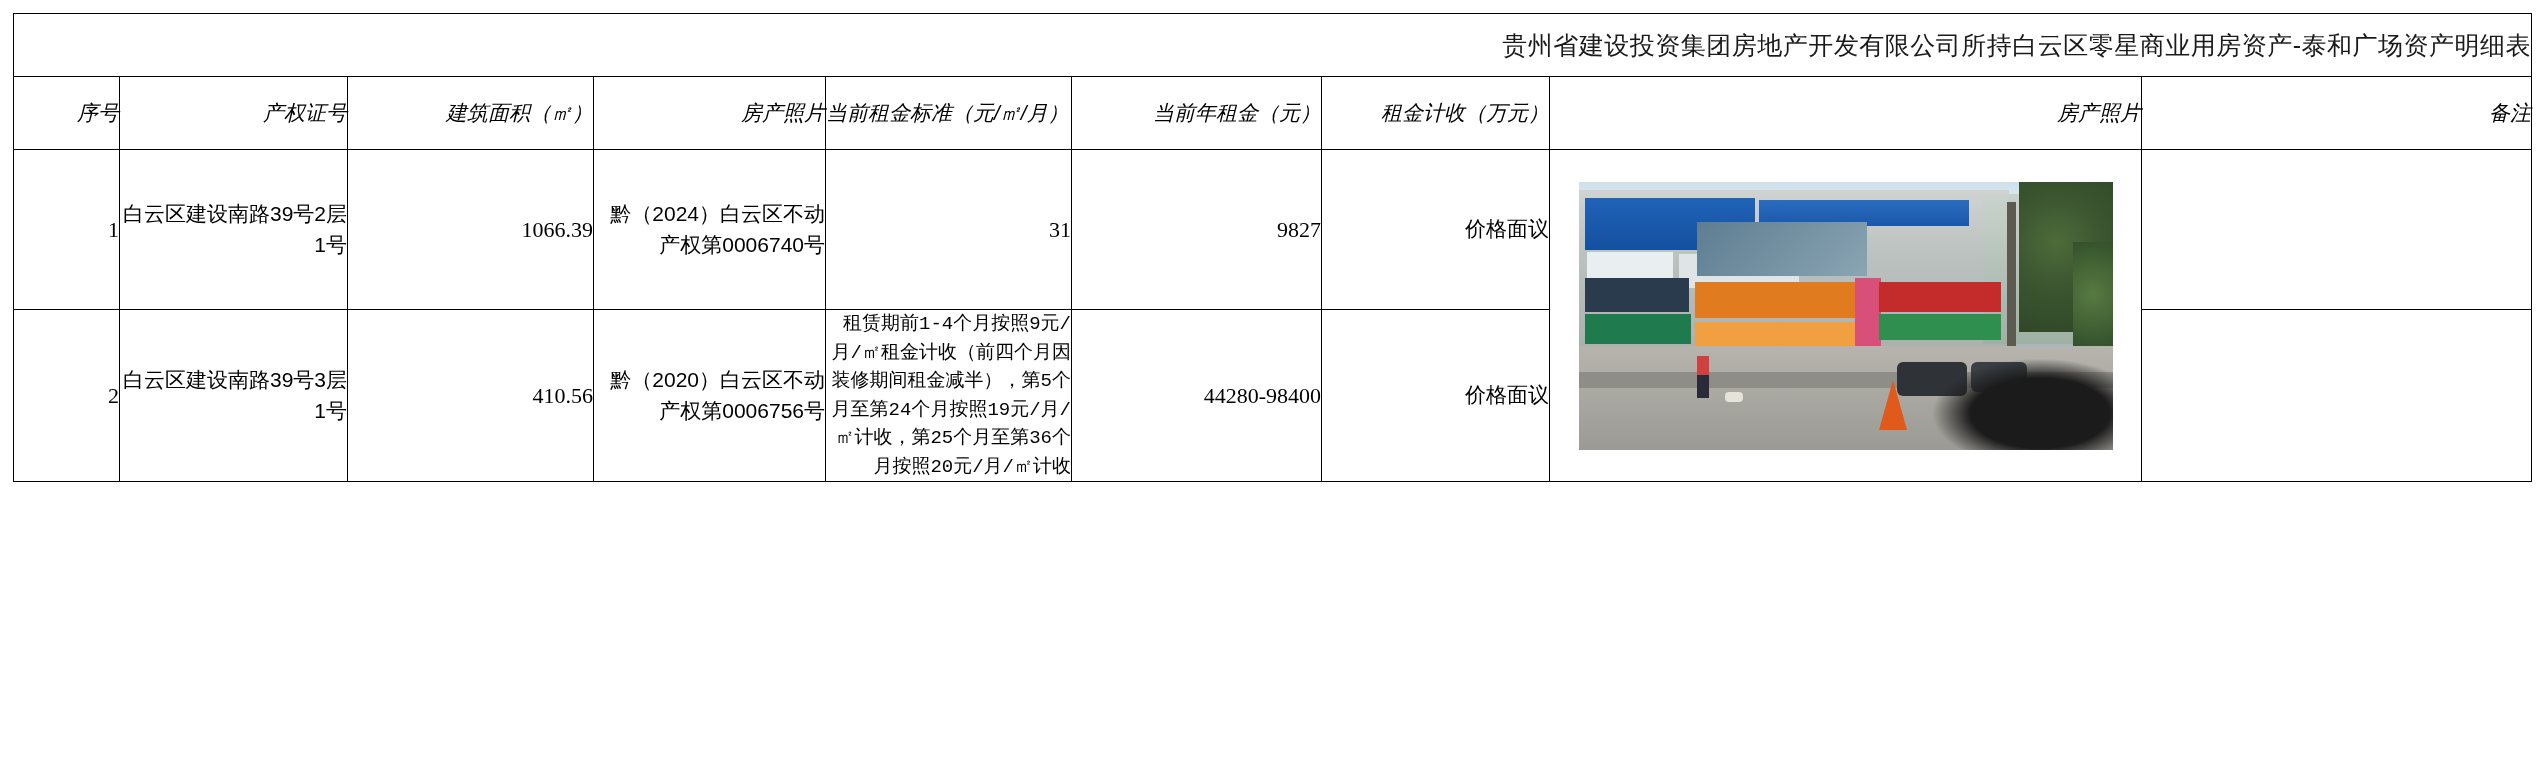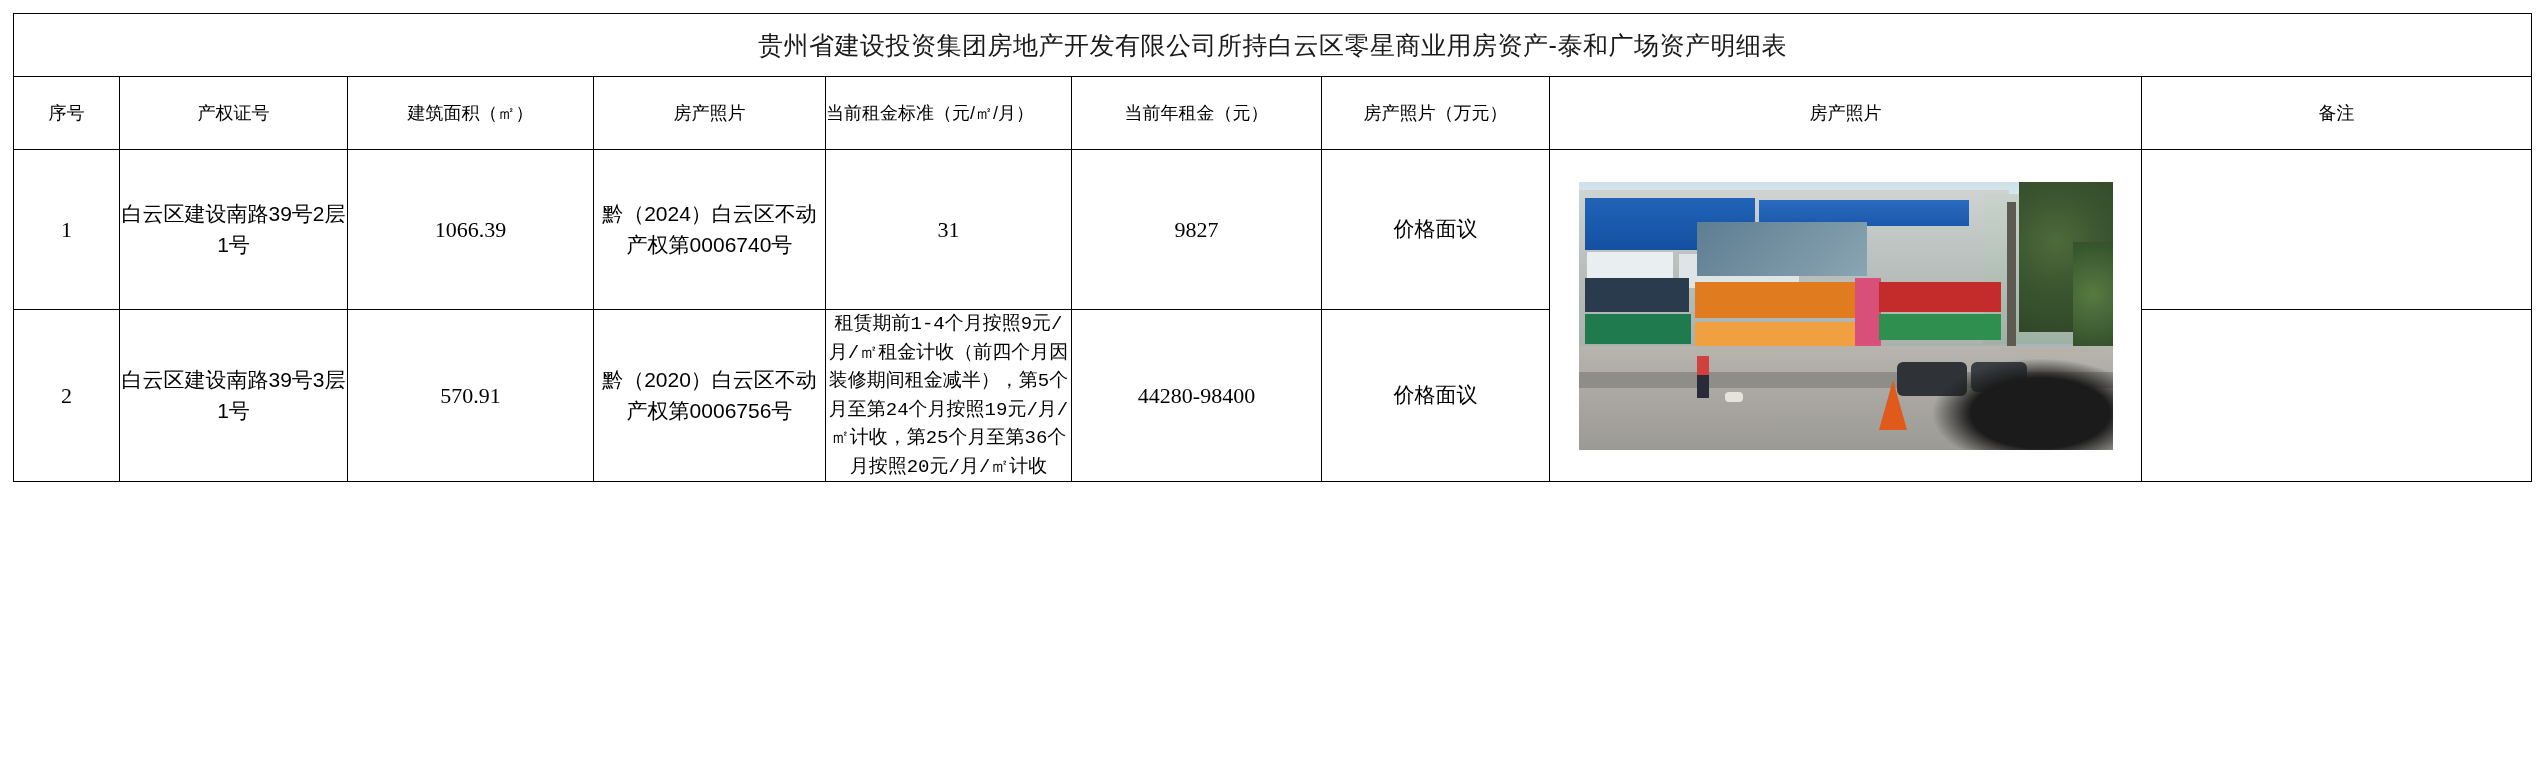--- a/index.html
+++ b/index.html
@@ -24,35 +24,36 @@
     border-collapse: collapse;
     table-layout: fixed;
     width: 2518px;
     background: #ffffff;
   }
   table.asset-table td,
   table.asset-table th {
     border: 1px solid #000000;
     padding: 0;
     vertical-align: middle;
-    text-align: center;
+    text-align: right;
     font-weight: normal;
   }
   .title-cell {
     height: 62px;
     font-size: 25px;
     font-weight: bold;
     letter-spacing: 0.5px;
     color: #1a1a1a;
   }
   .header-cell {
     height: 72px;
-    font-size: 18px;
+    font-size: 21px;
     line-height: 1.25;
     padding: 4px 6px;
+    font-style: italic;
   }
   .header-cell.tall {
     text-align: left;
   }
   .body-cell {
     font-size: 21px;
     line-height: 1.45;
     padding: 6px 8px;
   }
   .body-cell.num {
@@ -223,21 +224,21 @@
       <tr>
         <td class="title-cell" colspan="9">贵州省建设投资集团房地产开发有限公司所持白云区零星商业用房资产-泰和广场资产明细表</td>
       </tr>
       <tr>
         <td class="header-cell">序号</td>
         <td class="header-cell">产权证号</td>
         <td class="header-cell">建筑面积（㎡）</td>
         <td class="header-cell">房产照片</td>
         <td class="header-cell tall">当前租金标准（元/㎡/月）</td>
         <td class="header-cell">当前年租金（元）</td>
-        <td class="header-cell">房产照片（万元）</td>
+        <td class="header-cell">租金计收（万元）</td>
         <td class="header-cell">房产照片</td>
         <td class="header-cell">备注</td>
       </tr>
       <tr class="row1">
         <td class="body-cell num">1</td>
         <td class="body-cell">白云区建设南路39号2层1号</td>
         <td class="body-cell num">1066.39</td>
         <td class="body-cell">黔（2024）白云区不动产权第0006740号</td>
         <td class="body-cell num">31</td>
         <td class="body-cell num">9827</td>
@@ -272,21 +273,21 @@
               <div class="ph-cone"></div>
               <div class="ph-bike"></div>
             </div>
           </div>
         </td>
         <td class="body-cell empty-cell"></td>
       </tr>
       <tr class="row2">
         <td class="body-cell num">2</td>
         <td class="body-cell">白云区建设南路39号3层1号</td>
-        <td class="body-cell num">570.91</td>
+        <td class="body-cell num">410.56</td>
         <td class="body-cell">黔（2020）白云区不动产权第0006756号</td>
         <td class="rent-rule">租赁期前1-4个月按照9元/月/㎡租金计收（前四个月因装修期间租金减半），第5个月至第24个月按照19元/月/㎡计收，第25个月至第36个月按照20元/月/㎡计收</td>
         <td class="body-cell num">44280-98400</td>
         <td class="body-cell">价格面议</td>
         <td class="body-cell empty-cell"></td>
       </tr>
     </tbody>
   </table>
 </div>
 

